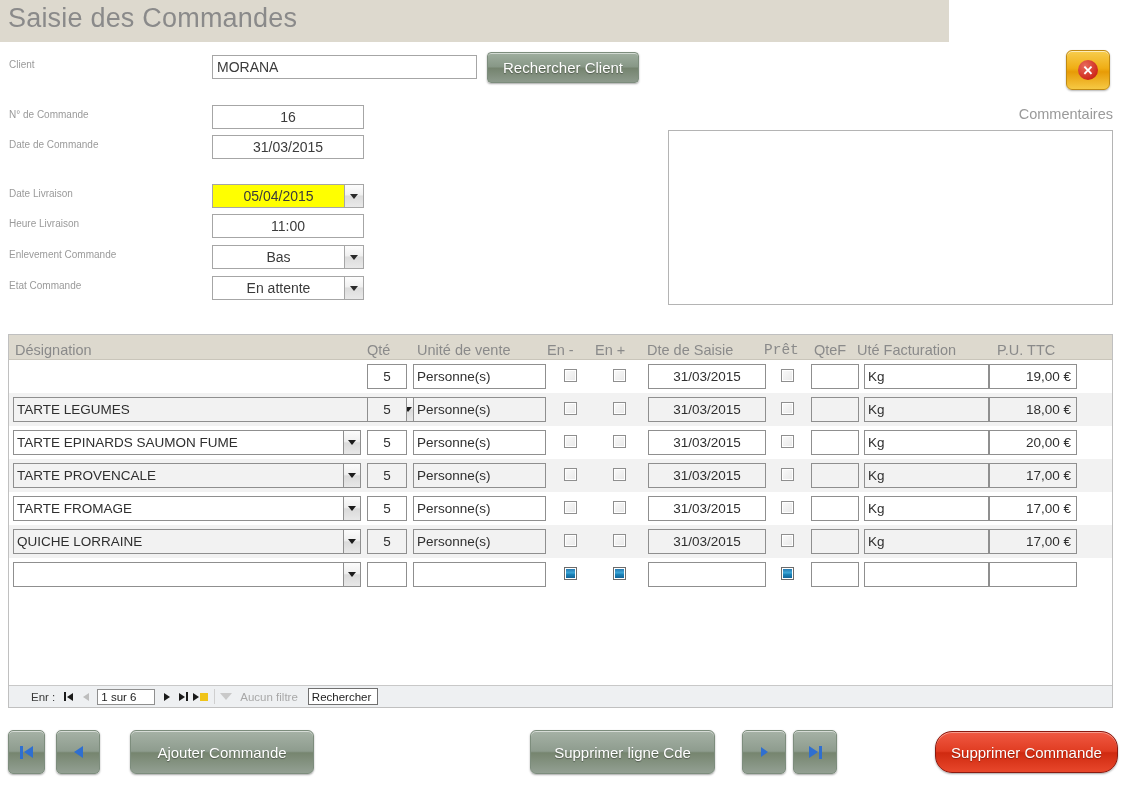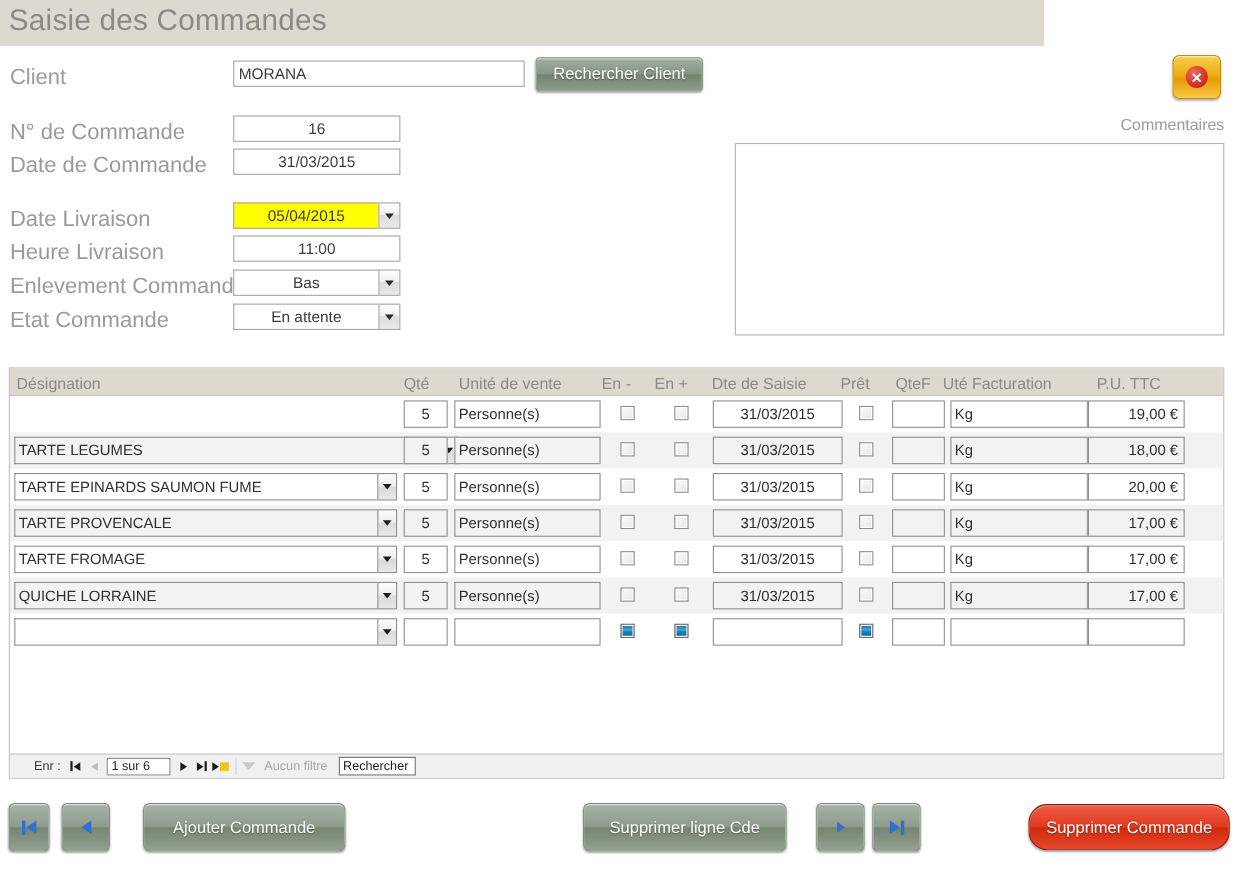--- a/index.html
+++ b/index.html
@@ -17,21 +17,21 @@
     background: #ddd9ce;
   }
   .titlebar .title {
     position: absolute; left: 8px; top: 3px;
     font-size: 27px; color: #8a8a8a; letter-spacing: .2px;
     white-space: nowrap;
   }
 
   
   .flabel {
-    position: absolute; font-size: 20px; color: #9a9a9a; white-space: nowrap;
+    position: absolute; font-size: 10px; color: #9a9a9a; white-space: nowrap;
   }
 
   
   .tbox {
     position: absolute; box-sizing: border-box;
     border: 1px solid #a6a6a6; background:#fff;
     font-size: 14px; color: #3b3b3b;
     display:flex; align-items:center;
   }
   .tbox .v { width:100%; padding:0 4px; white-space:nowrap; overflow:hidden; }
@@ -268,21 +268,21 @@
   </div>
 
   <div class="grid">
     <div class="grid-head">
       <div class="h" style="left:6px;">Désignation</div>
       <div class="h" style="left:358px;">Qté</div>
       <div class="h" style="left:408px;">Unité de vente</div>
       <div class="h" style="left:538px;">En -</div>
       <div class="h" style="left:586px;">En +</div>
       <div class="h" style="left:638px;">Dte de Saisie</div>
-      <div class="h" style="left:755px;">Prêt</div>
+      <div class="h" style="left:755px;font-family:Liberation Mono, monospace;">Prêt</div>
       <div class="h" style="left:805px;">QteF</div>
       <div class="h" style="left:848px;text-align:center;">Uté Facturation</div>
       <div class="h" style="left:988px;">P.U. TTC</div>
     </div>
 
     <div class="grid-body" id="grid-body">
         <div class="grow">
           <div class="cell cellbox c" style="left: 358px; width: 40px;">
             <span class="v">5</span>
           </div>

